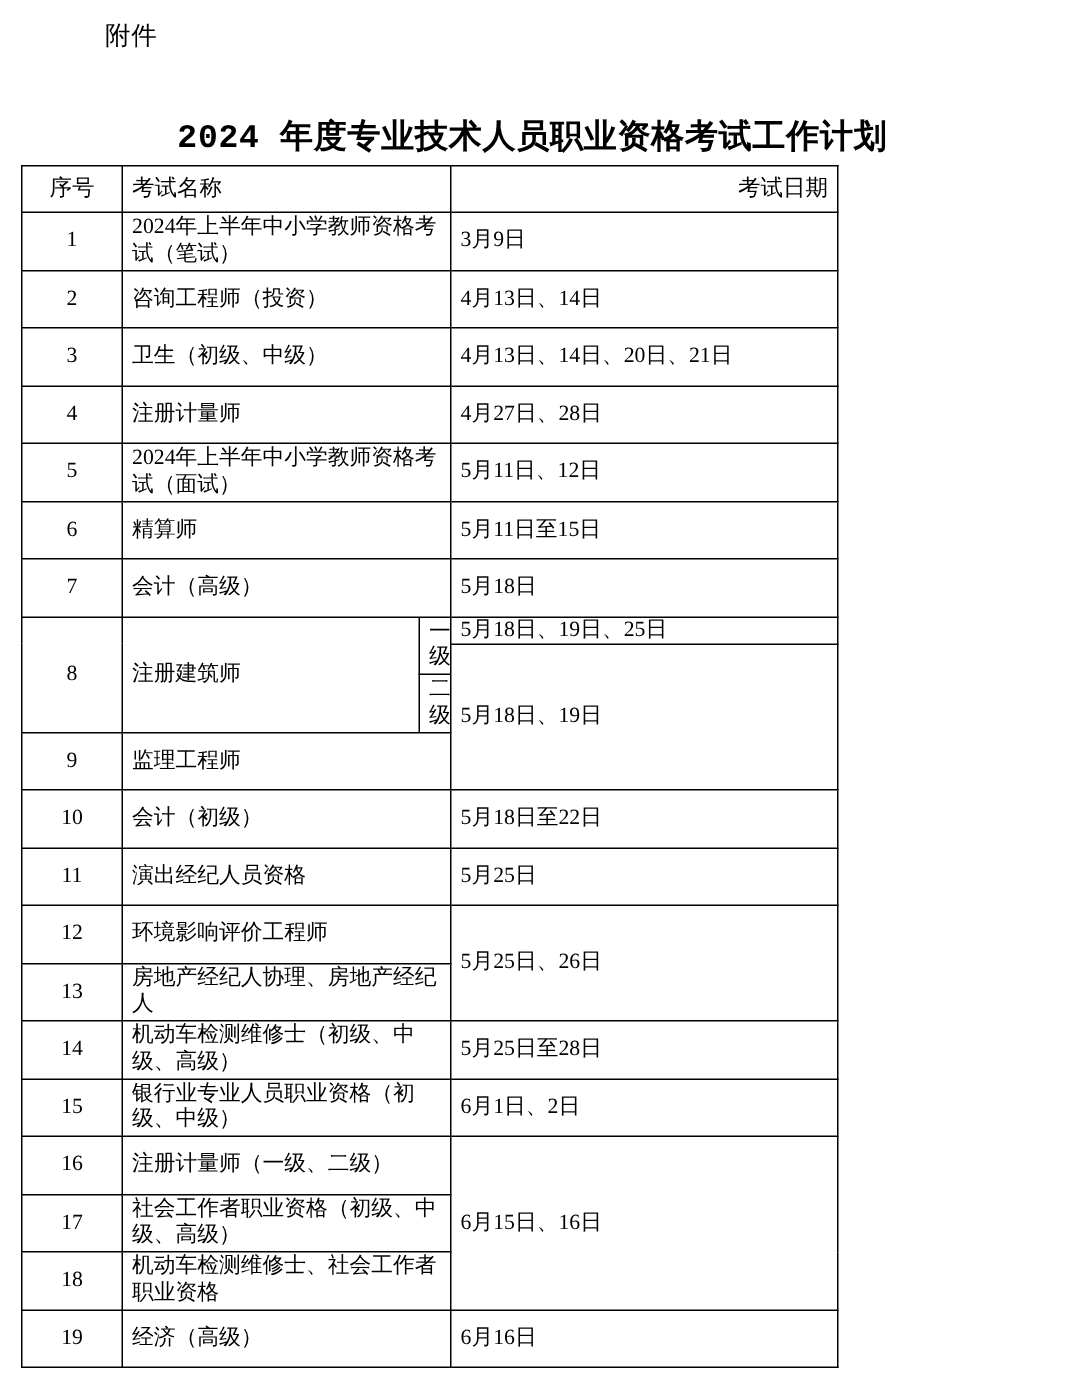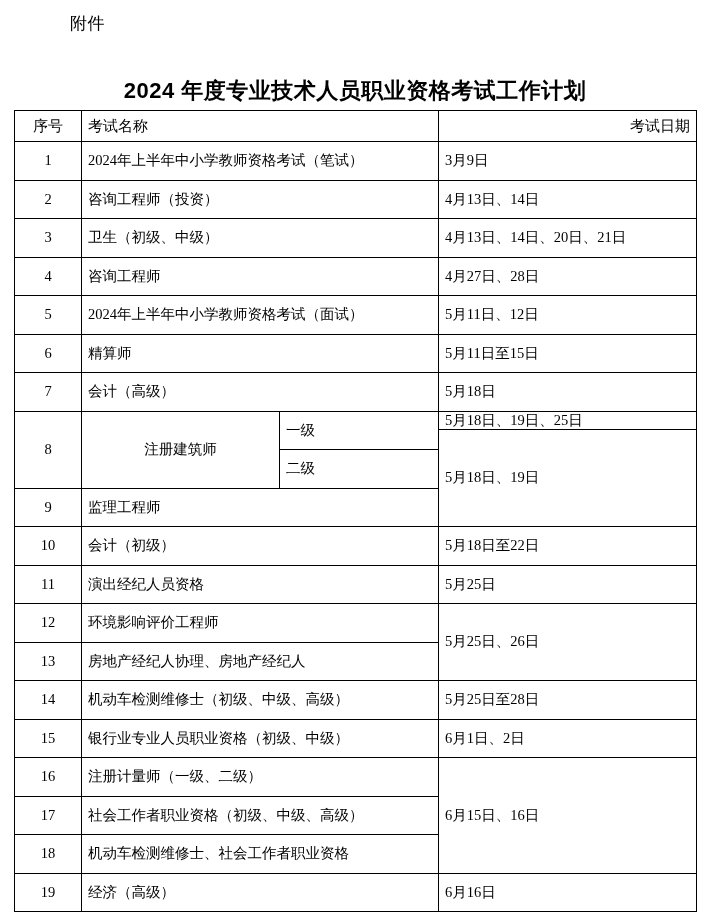--- a/index.html
+++ b/index.html
@@ -31,28 +31,28 @@
     text-align: right;
   }
   .doc-title {
     position: absolute;
     left: 0;
     right: 0;
     top: 76px;
     text-align: center;
     font-size: 22px;
     font-weight: bold;
-    font-family: Liberation Sans, sans-serif;
+    font-family: Liberation Mono, monospace;
     letter-spacing: 0.5px;
   }
   table.plan {
     position: absolute;
     left: 14px;
     top: 110px;
-    width: 683px;
+    width: 545px;
     border-collapse: collapse;
     table-layout: fixed;
     font-size: 14.5px;
     font-family: "Liberation Serif", "DejaVu Serif", serif;
   }
   table.plan td, table.plan th {
     border: 1px solid #000000;
     padding: 0 6px;
     vertical-align: middle;
     font-weight: normal;
@@ -68,21 +68,21 @@
     width: 100%;
     border-collapse: collapse;
     table-layout: fixed;
   }
   .sub-split table td {
     border: none;
     height: 37.5px;
     padding: 0 6px;
     font-family: Liberation Serif, serif;
   }
-  .sub-left { width: 185px; border-right: 1px solid #000 !important; text-align: center; }
+  .sub-left { width: 185px; border-right: 1px solid #000 !important; }
   .sub-right-top { border-bottom: 1px solid #000 !important; }
   .nowrap { white-space: nowrap; }
 </style>
 </head>
 <body>
 
 <div class="page">
 
   <div class="attachment-label">附件</div>
 
@@ -109,21 +109,21 @@
       </tr>
 
       <tr class="row">
         <td class="c-seq">3</td>
         <td class="c-name">卫生（初级、中级）</td>
         <td class="c-date nowrap">4月13日、14日、20日、21日</td>
       </tr>
 
       <tr class="row">
         <td class="c-seq">4</td>
-        <td class="c-name">咨询工程师</td>
+        <td class="c-name">注册计量师</td>
         <td class="c-date">4月27日、28日</td>
       </tr>
 
       <tr class="row">
         <td class="c-seq">5</td>
         <td class="c-name">2024年上半年中小学教师资格考试（面试）</td>
         <td class="c-date">5月11日、12日</td>
       </tr>
 
       <tr class="row">

